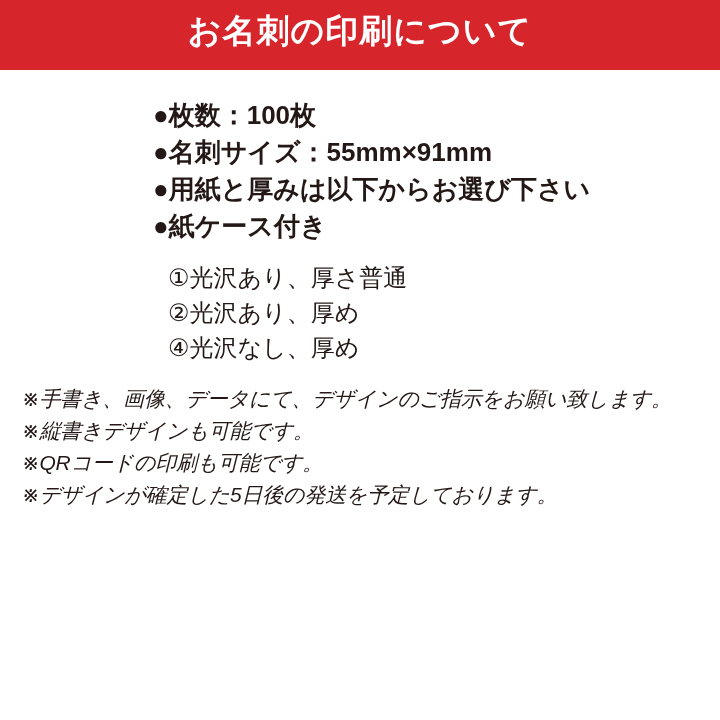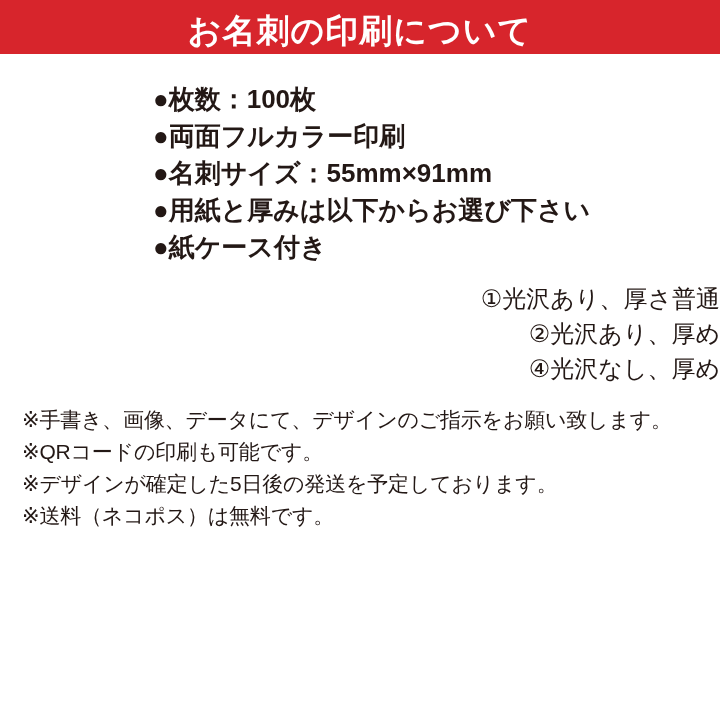--- a/index.html
+++ b/index.html
@@ -22,83 +22,82 @@
   }
   .header {
     width: 100%;
     background: #d7252c;
     color: #ffffff;
     text-align: center;
     font-size: 33px;
     font-weight: bold;
     letter-spacing: 1px;
     line-height: 62px;
-    height: 54px;
+    height: 70px;
     box-sizing: border-box;
   }
   .spec-list {
     margin: 13px;
     padding: 14px 0 0 0;
     list-style: none;
   }
   .spec-item {
     font-size: 26px;
     font-weight: bold;
     line-height: 1.42;
     padding-left: 140px;
     letter-spacing: 0px;
     white-space: nowrap;
   }
   .sub-list {
     margin: 0;
     padding: 2px 0 0 0;
     list-style: none;
-    text-align: right;
   }
   .sub-item {
     font-size: 24px;
     line-height: 1.47;
     padding-left: 168px;
     letter-spacing: 0px;
     white-space: nowrap;
   }
   .notes {
     margin: 0;
     padding: 18px 0 0 0;
     list-style: none;
   }
   .note-item {
     font-size: 21px;
     line-height: 1.52;
     padding-left: 22px;
     letter-spacing: -0.2px;
     white-space: nowrap;
+    font-style: italic;
   }
 </style>
 </head>
 <body>
 
 <div class="page">
 
   <div class="header">お名刺の印刷について</div>
 
   <ul class="spec-list">
     <li class="spec-item">●枚数：100枚</li>
-    <li class="spec-item">●両面フルカラー印刷</li>
     <li class="spec-item">●名刺サイズ：55mm×91mm</li>
     <li class="spec-item">●用紙と厚みは以下からお選び下さい</li>
     <li class="spec-item">●紙ケース付き</li>
   </ul>
 
   <ul class="sub-list">
     <li class="sub-item">①光沢あり、厚さ普通</li>
     <li class="sub-item">②光沢あり、厚め</li>
     <li class="sub-item">④光沢なし、厚め</li>
   </ul>
 
   <ul class="notes">
     <li class="note-item">※手書き、画像、データにて、デザインのご指示をお願い致します。</li>
+    <li class="note-item">※縦書きデザインも可能です。</li>
     <li class="note-item">※QRコードの印刷も可能です。</li>
     <li class="note-item">※デザインが確定した5日後の発送を予定しております。</li>
-    <li class="note-item">※送料（ネコポス）は無料です。</li>
   </ul>
 
 </div>
 
 </body></html>

